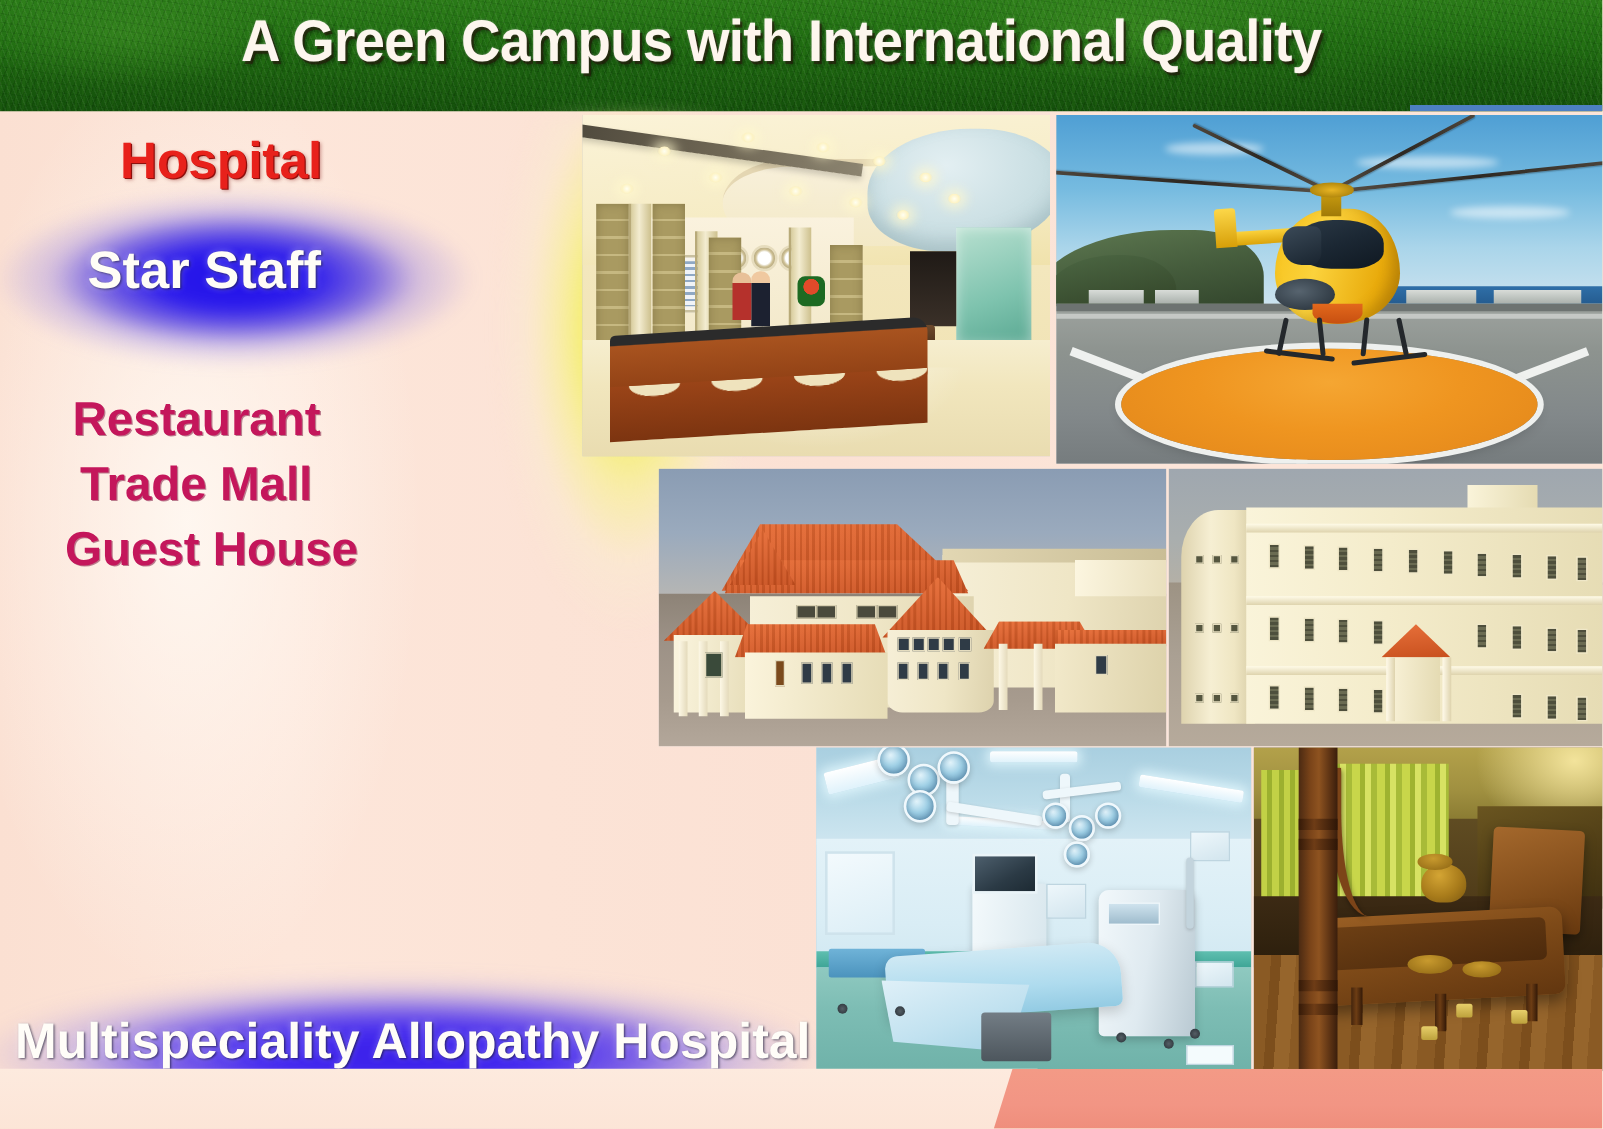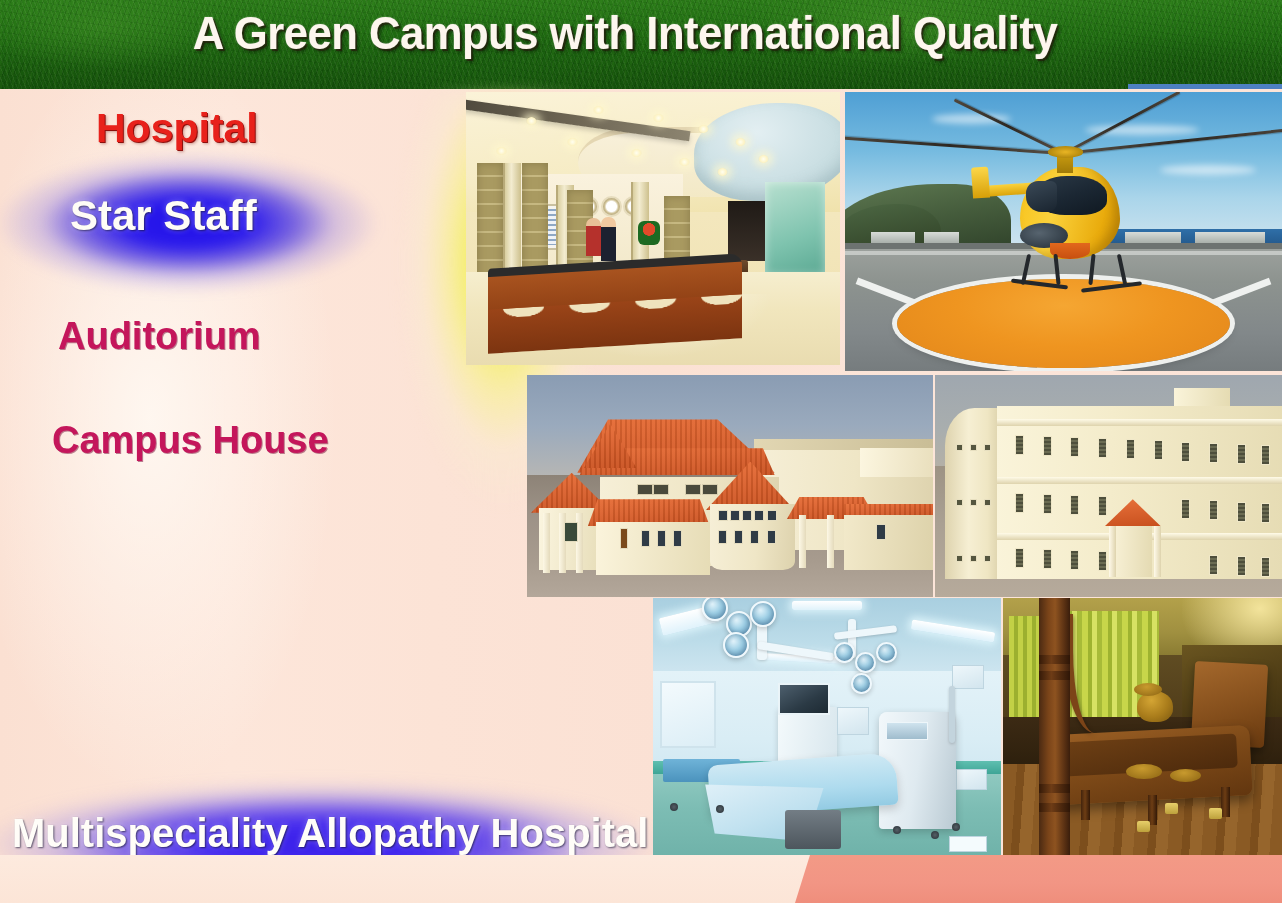--- a/index.html
+++ b/index.html
@@ -417,22 +417,23 @@
 
   <div class="left-col">
 
     <div class="line txt-helipad">Hospital</div>
 
     <div class="wrap-starhotel">
       <div class="halo halo-blue"></div>
       <div class="txt-starhotel">Star Staff</div>
     </div>
 
-    <div class="line txt-auditorium">Auditorium</div>
-    <div class="line txt-guesthouse">Campus House</div>
+    <div class="line txt-auditorium">Restaurant</div>
+    <div class="line txt-trademall">Trade Mall</div>
+    <div class="line txt-guesthouse">Guest House</div>
 
 
 
 
     <div class="wrap-multi">
       <div class="halo halo-blue2"></div>
       <div class="txt-multi">Multispeciality Allopathy Hospital</div>
     </div>
   </div>
 

